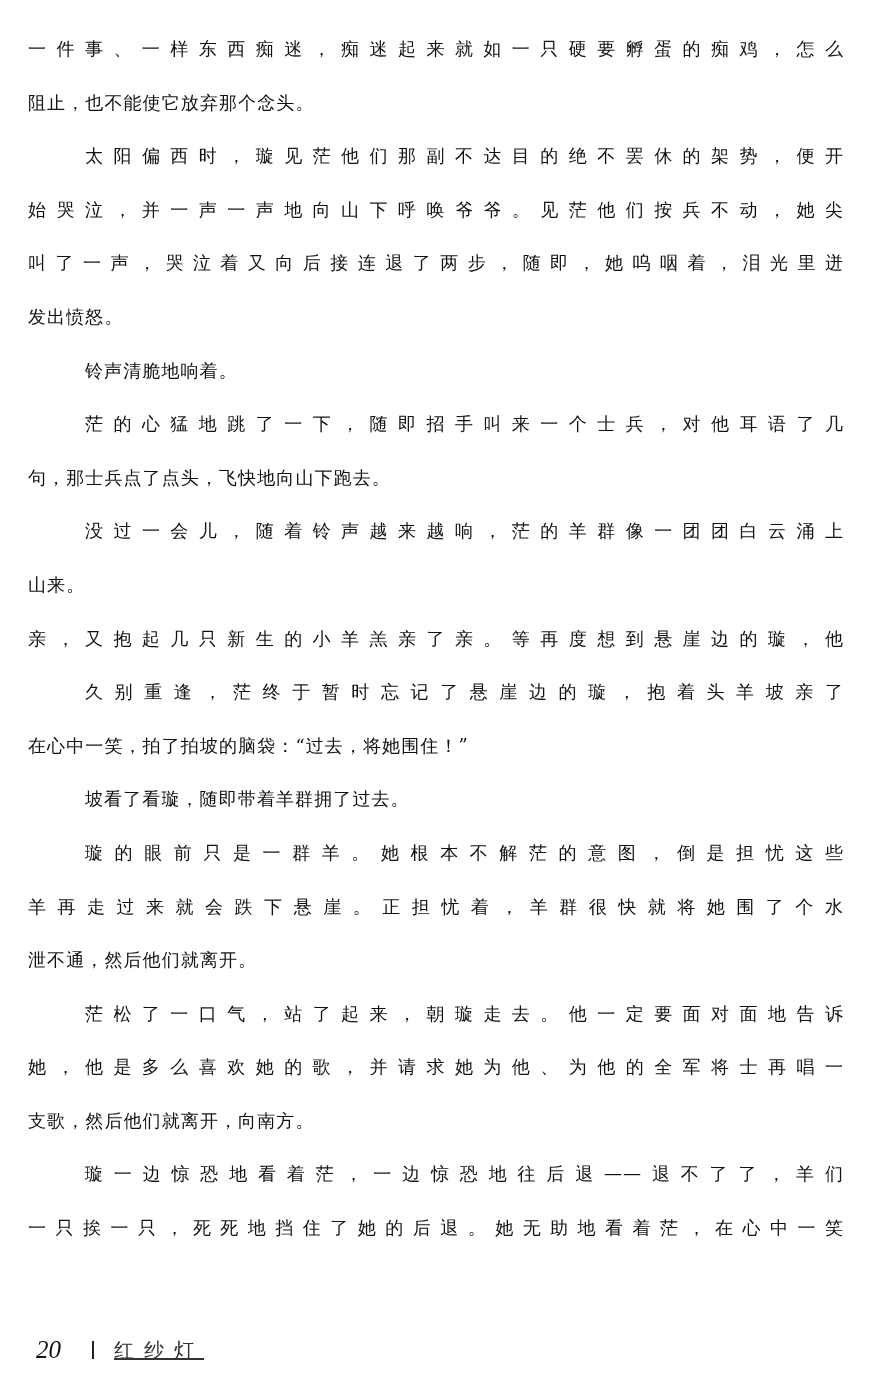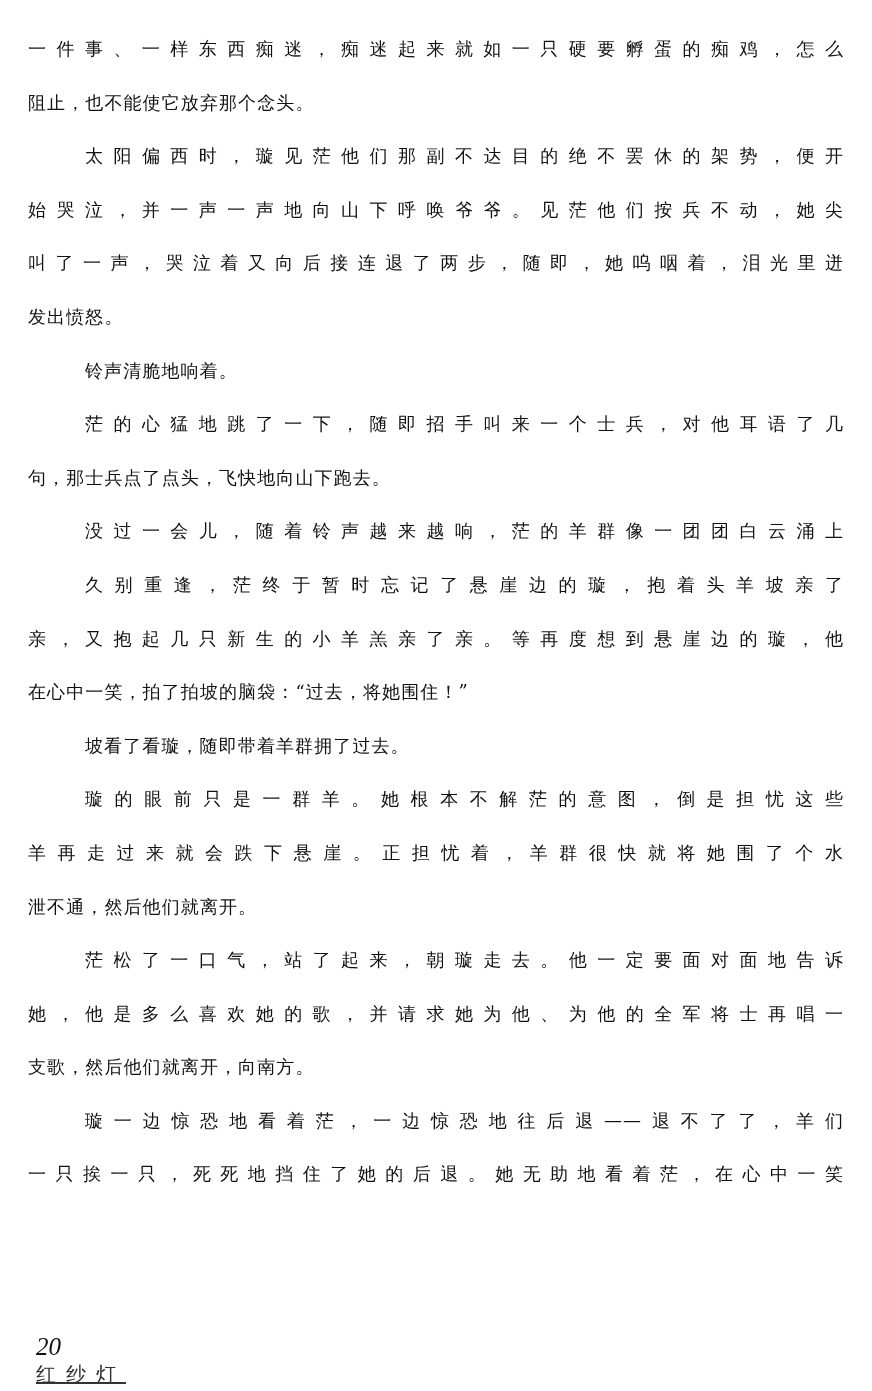--- a/index.html
+++ b/index.html
@@ -35,21 +35,21 @@
     }
     .line.last {
       text-align-last: left;
     }
     .footer {
       position: absolute;
       left: 36px;
       top: 1333px;
       height: 34px;
       display: flex;
-      flex-direction: column;
+      align-items: center;
     }
     .page-number {
       font-family: "Liberation Serif", "DejaVu Serif", serif;
       font-style: italic;
       font-size: 25px;
       color: #111111;
       width: 48px;
     }
     .footer-divider {
       width: 2px;
@@ -73,22 +73,23 @@
     <div class="line">一件事、一样东西痴迷，痴迷起来就如一只硬要孵蛋的痴鸡，怎么</div>
     <div class="line last">阻止，也不能使它放弃那个念头。</div>
     <div class="line indent">太阳偏西时，璇见茫他们那副不达目的绝不罢休的架势，便开</div>
     <div class="line">始哭泣，并一声一声地向山下呼唤爷爷。见茫他们按兵不动，她尖</div>
     <div class="line">叫了一声，哭泣着又向后接连退了两步，随即，她呜咽着，泪光里迸</div>
     <div class="line last">发出愤怒。</div>
     <div class="line indent last">铃声清脆地响着。</div>
     <div class="line indent">茫的心猛地跳了一下，随即招手叫来一个士兵，对他耳语了几</div>
     <div class="line last">句，那士兵点了点头，飞快地向山下跑去。</div>
     <div class="line indent">没过一会儿，随着铃声越来越响，茫的羊群像一团团白云涌上</div>
+    <div class="line last">山来。</div>
+    <div class="line">亲，又抱起几只新生的小羊羔亲了亲。等再度想到悬崖边的璇，他</div>
     <div class="line indent">久别重逢，茫终于暂时忘记了悬崖边的璇，抱着头羊坡亲了</div>
-    <div class="line">亲，又抱起几只新生的小羊羔亲了亲。等再度想到悬崖边的璇，他</div>
     <div class="line last">在心中一笑，拍了拍坡的脑袋：“过去，将她围住！”</div>
     <div class="line indent last">坡看了看璇，随即带着羊群拥了过去。</div>
     <div class="line indent">璇的眼前只是一群羊。她根本不解茫的意图，倒是担忧这些</div>
     <div class="line">羊再走过来就会跌下悬崖。正担忧着，羊群很快就将她围了个水</div>
     <div class="line last">泄不通，然后他们就离开。</div>
     <div class="line indent">茫松了一口气，站了起来，朝璇走去。他一定要面对面地告诉</div>
     <div class="line">她，他是多么喜欢她的歌，并请求她为他、为他的全军将士再唱一</div>
     <div class="line last">支歌，然后他们就离开，向南方。</div>
     <div class="line indent">璇一边惊恐地看着茫，一边惊恐地往后退——退不了了，羊们</div>
     <div class="line">一只挨一只，死死地挡住了她的后退。她无助地看着茫，在心中一笑</div>

